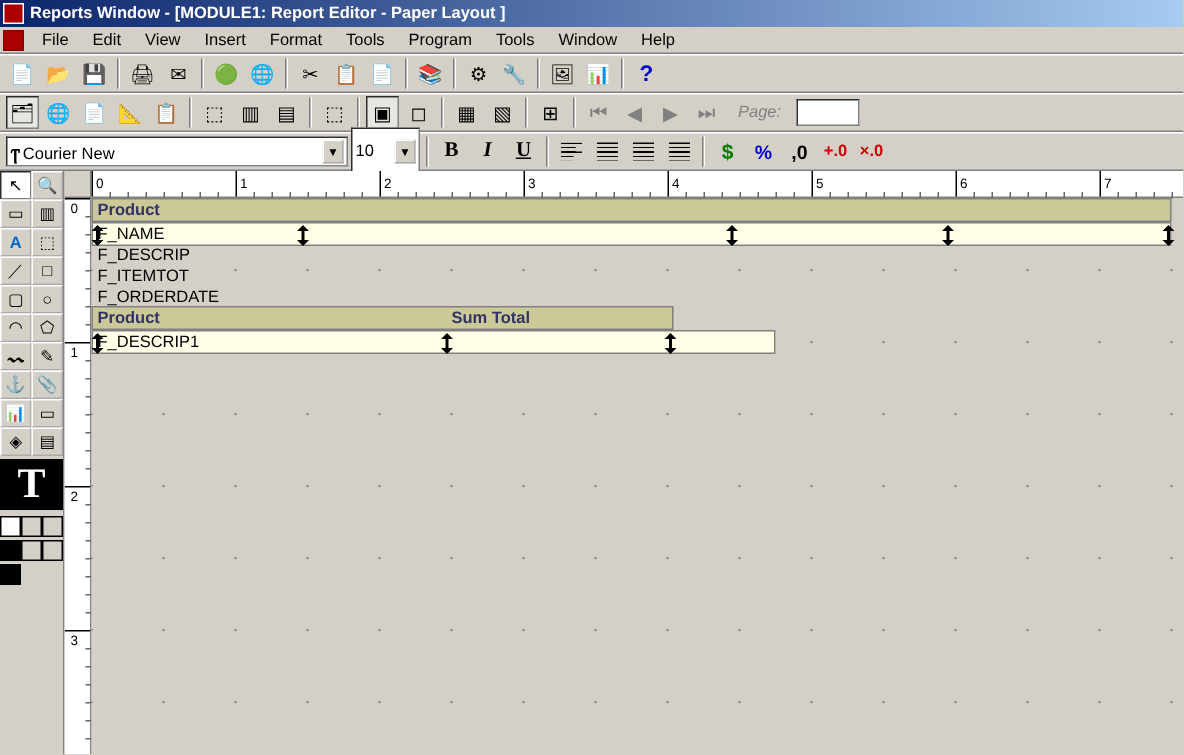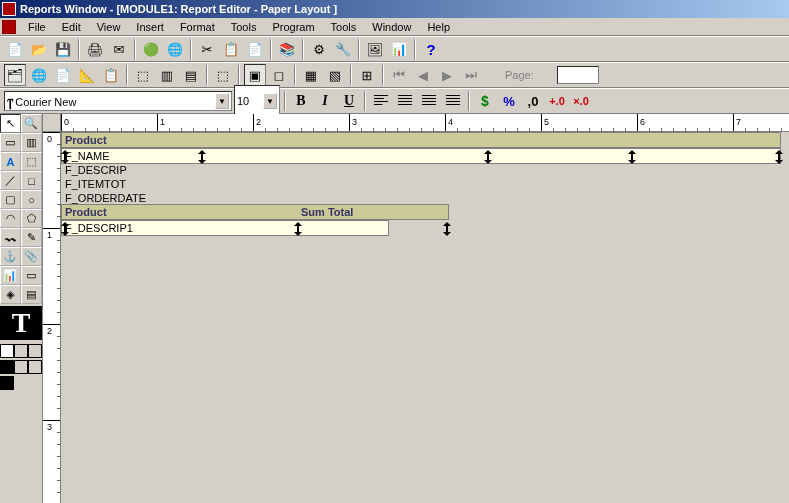--- a/index.html
+++ b/index.html
@@ -9,21 +9,21 @@
 .titlebar-icon { width: 14px; height: 14px; background: #a00; margin-right: 4px; display: inline-block; border: 1px solid #fff; }
 
 .menubar { height: 18px; background: #d4d0c8; border-bottom: 1px solid #808080; display: flex; align-items: center; padding-left: 2px; }
 .menubar .mi-icon { width: 14px; height: 14px; background: #a00; margin-right: 4px; border: 1px solid #800; }
 .menubar .mi { padding: 2px 8px; cursor: default; }
 
 .toolbar { height: 26px; background: #d4d0c8; border-top: 1px solid #fff; border-bottom: 1px solid #808080; display: flex; align-items: center; padding: 0 4px; gap: 2px; }
 .tbtn { width: 22px; height: 22px; border: 1px solid #d4d0c8; display: flex; align-items: center; justify-content: center; cursor: default; font-size: 13px; }
 .tbtn.pressed { border: 1px inset #808080; background: #e8e6e0; }
 .sep { width: 2px; height: 20px; border-left: 1px solid #808080; border-right: 1px solid #fff; margin: 0 2px; }
-.page-label { margin: 0 21px; color: #808080; }
+.page-label { margin: 0 8px; color: #808080; font-style: italic; }
 .page-input { width: 42px; height: 18px; border: 1px inset #808080; background: #fff; }
 
 .toolbar3 { height: 26px; background: #d4d0c8; border-top: 1px solid #fff; border-bottom: 1px solid #808080; display: flex; align-items: center; padding: 0 4px; gap: 2px; }
 .font-combo { width: 228px; height: 20px; border: 1px inset #808080; background: #fff; display: flex; align-items: center; padding: 0 2px; justify-content: space-between; }
 .font-icon { font-weight: bold; font-family: serif; font-size: 12px; margin-right: 2px; }
 .size-combo { width: 46px; height: 33px; border: 1px inset #808080; background: #fff; display: flex; align-items: center; justify-content: space-between; padding: 0 2px; }
 .combo-arrow { width: 14px; height: 16px; background: #d4d0c8; border: 1px outset #fff; display: flex; align-items: center; justify-content: center; font-size: 8px; }
 .fmt { font-size: 14px; font-weight: bold; font-family: 'Times New Roman', serif; }
 .fmt.i { font-style: italic; }
 .fmt.u { text-decoration: underline; }
@@ -421,21 +421,21 @@
               </svg>
             </div>
         </div>
       </div>
 
       <div class="frame" style="left:0px; top:72px;">
         <div class="hdr-row" style="width:388px;">
           <div class="hdr-cell" style="width:236px;">Product</div>
           <div class="hdr-cell" style="width:150px;">Sum Total</div>
         </div>
-        <div class="data-row" style="width:328px;">
+        <div class="data-row" style="width:456px;">
           <div class="rep-marker" style="left:-3px;">
               <svg width="10" height="14">
                 <path d="M5 0 L9 4 L6 4 L6 10 L9 10 L5 14 L1 10 L4 10 L4 4 L1 4 Z" fill="#000"></path>
               </svg>
             </div>
           <div class="data-cell" style="width:236px;">F_DESCRIP1</div>
           <div class="rep-marker" style="left:230px;">
               <svg width="10" height="14">
                 <path d="M5 0 L9 4 L6 4 L6 10 L9 10 L5 14 L1 10 L4 10 L4 4 L1 4 Z" fill="#000"></path>
               </svg>

